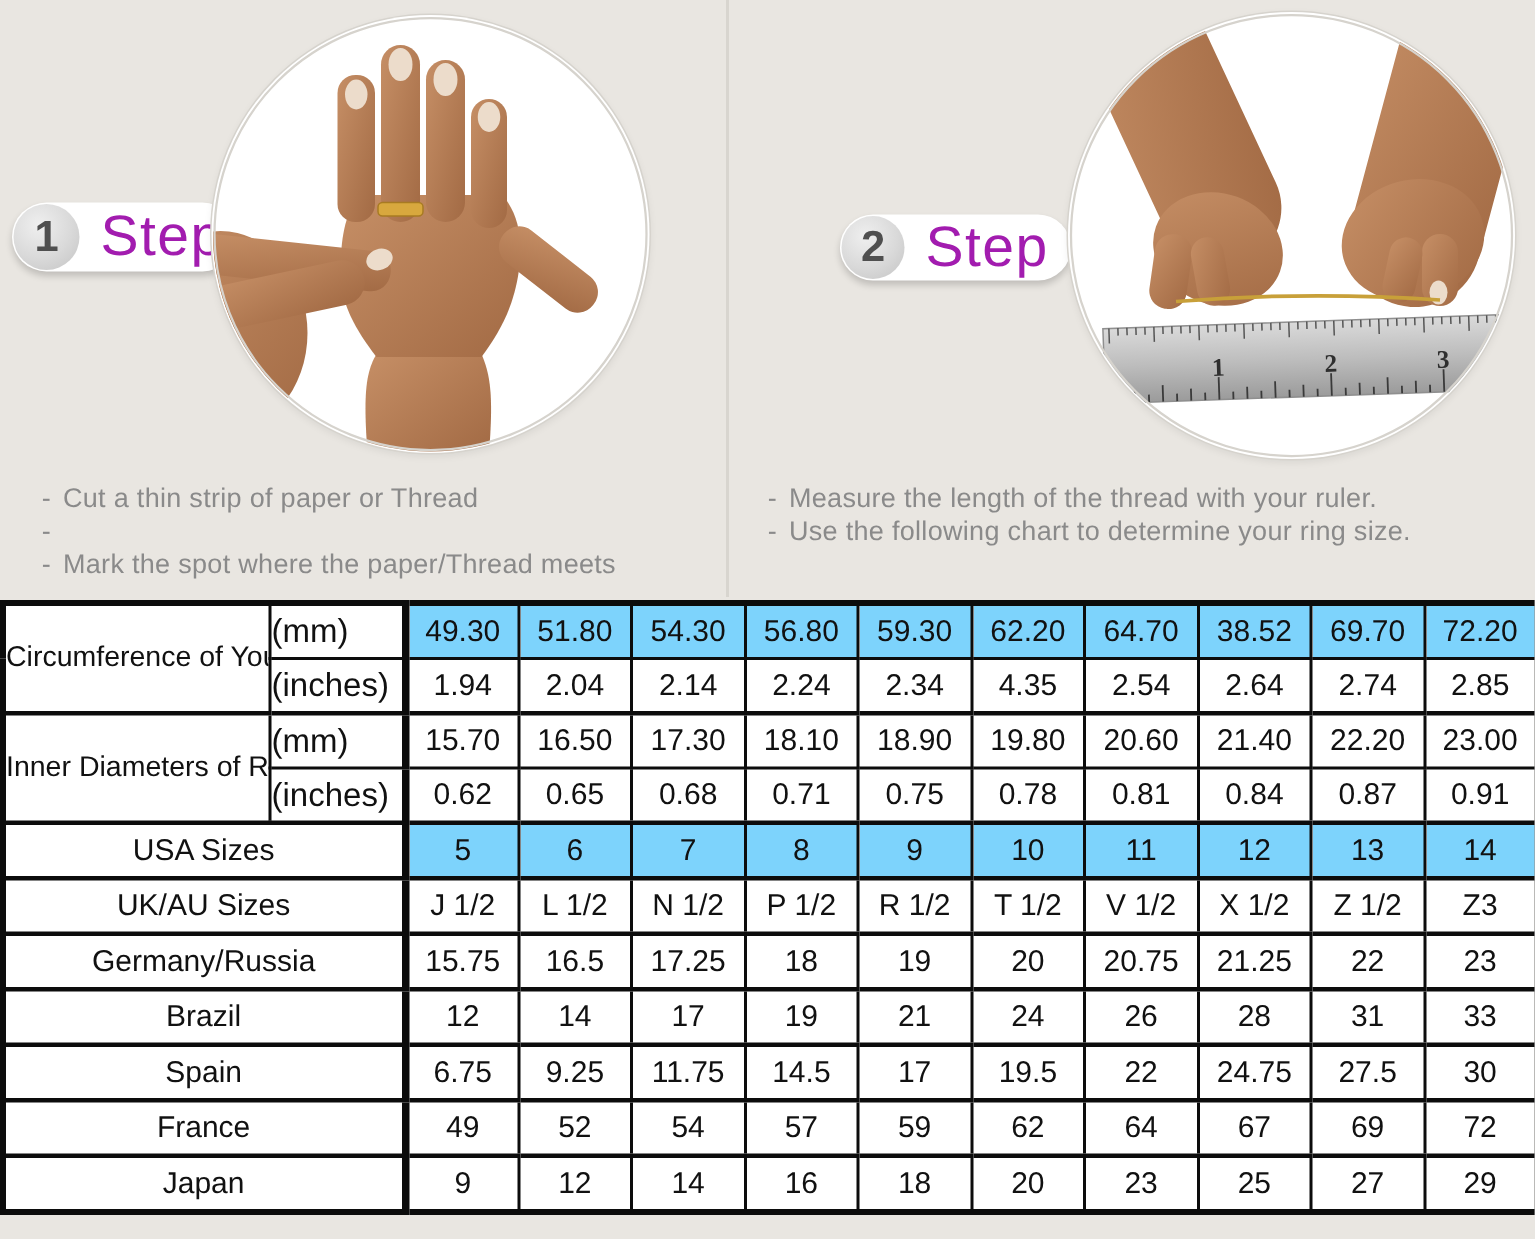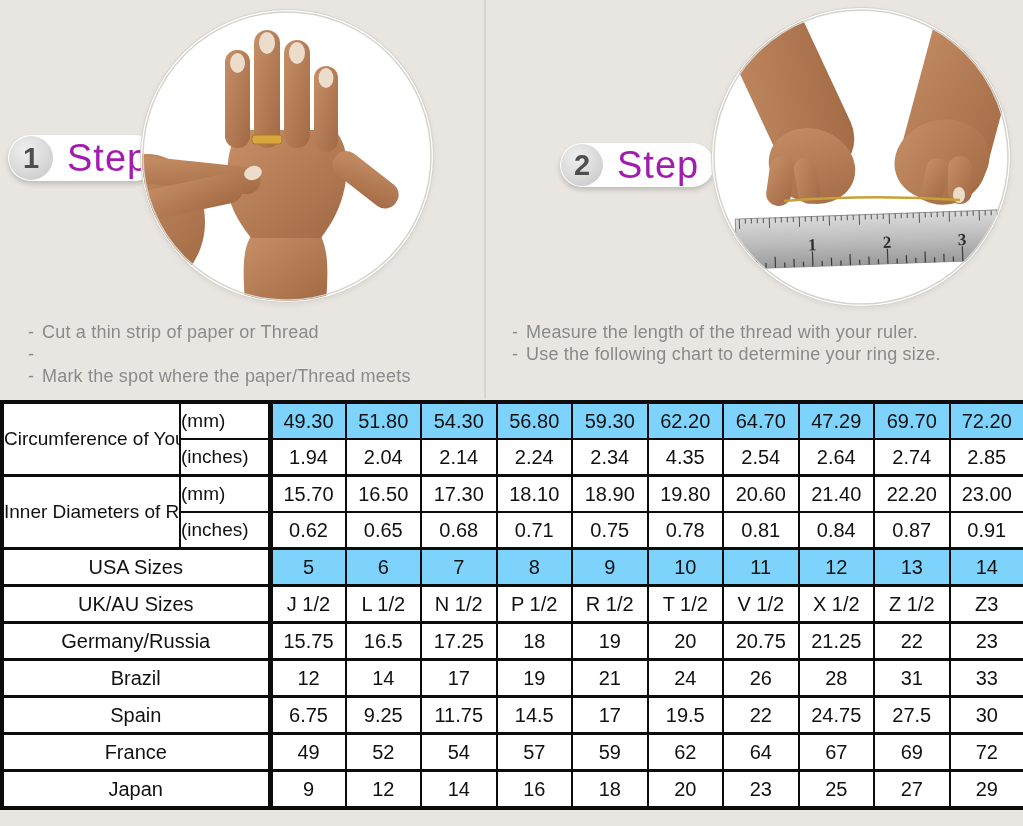--- a/index.html
+++ b/index.html
@@ -48,21 +48,21 @@
   table.size-table{
     border-collapse:collapse;table-layout:fixed;width:1023px;background:#ffffff;
     border:4px solid #0c0c0c;
   }
   table.size-table th, table.size-table td{
     border:2px solid #0c0c0c;height:34px;padding:0;
     font-weight:normal;color:#111111;white-space:nowrap;overflow:hidden;
   }
   tr.group-top th, tr.group-top td{border-top-width:3px;}
   th.grp-label{font-size:19px;text-align:center;line-height:1.18;}
-  th.unit-cell{font-size:19px;text-align:left;padding-left:6px;}
+  th.unit-cell{font-size:22px;text-align:left;padding-left:6px;}
   th.country-label{font-size:20px;text-align:center;padding-left:7px;}
   td.val{text-align:center;font-size:20px;border-left-width:3px;border-right-width:3px;}
   td.val.first{border-left-width:5px;}
   td.shaded{background:#7dd3fc;}
 </style>
 </head>
 <body>
 
 <div class="top-section">
   <div class="v-divider"></div>
@@ -299,21 +299,21 @@
         <tr>
           <th class="grp-label" rowspan="2">Circumference of Your Finger</th>
           <th class="unit-cell">(mm)</th>
           <td class="val first shaded">49.30</td>
           <td class="val shaded">51.80</td>
           <td class="val shaded">54.30</td>
           <td class="val shaded">56.80</td>
           <td class="val shaded">59.30</td>
           <td class="val shaded">62.20</td>
           <td class="val shaded">64.70</td>
-          <td class="val shaded">47.29</td>
+          <td class="val shaded">38.52</td>
           <td class="val shaded">69.70</td>
           <td class="val shaded">72.20</td>
         </tr>
         <tr>
           <th class="unit-cell">(inches)</th>
           <td class="val first">1.94</td>
           <td class="val">2.04</td>
           <td class="val">2.14</td>
           <td class="val">2.24</td>
           <td class="val">2.34</td>

